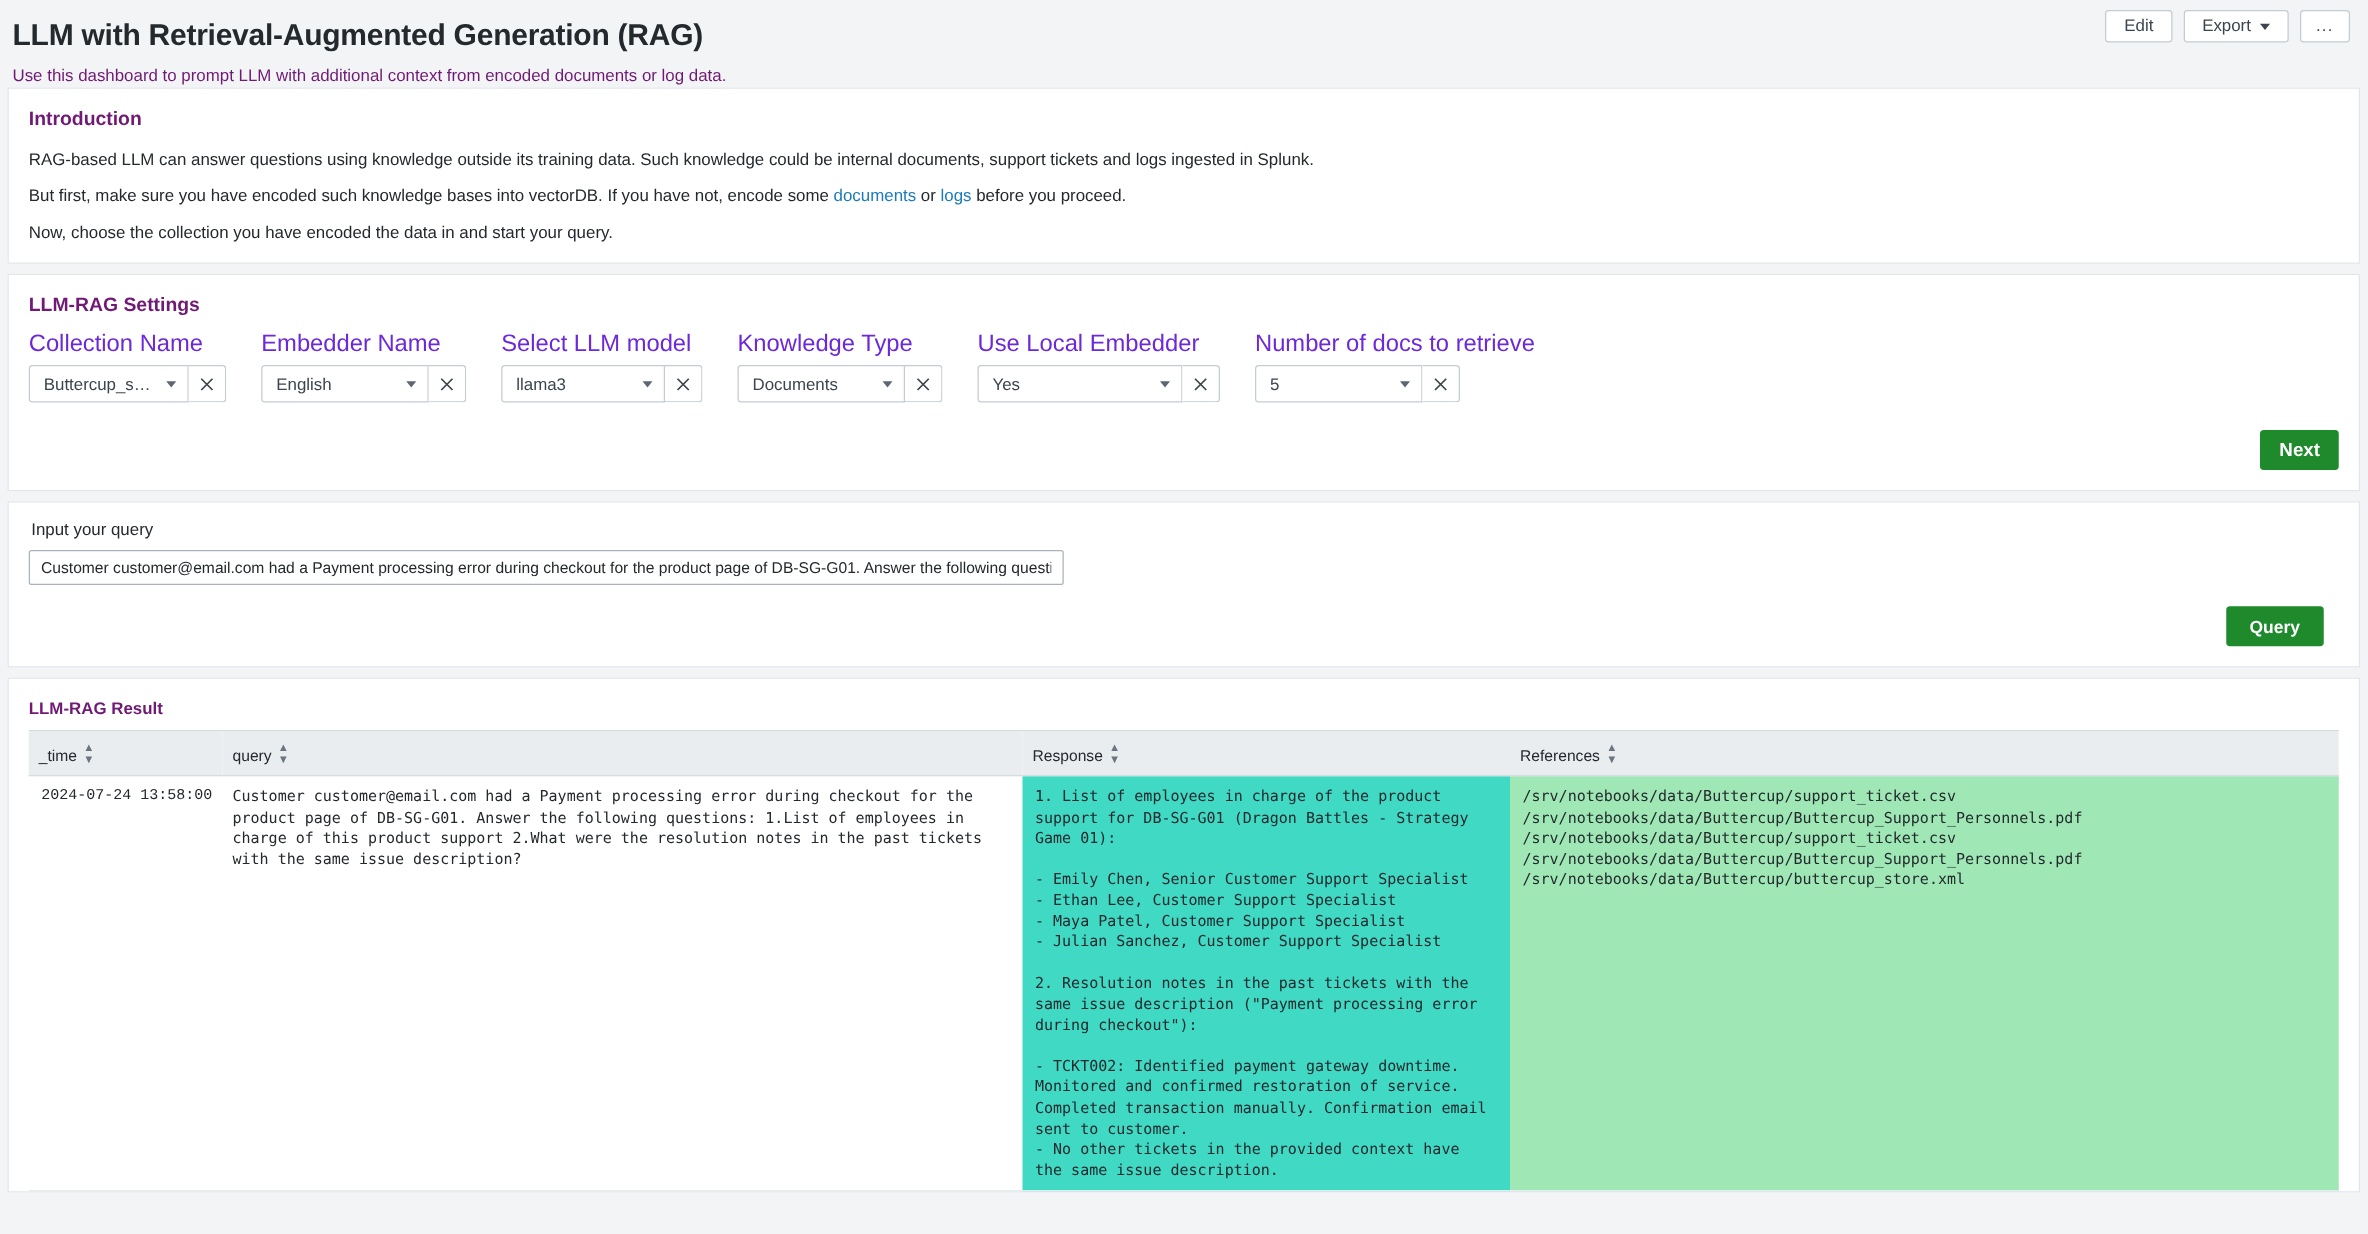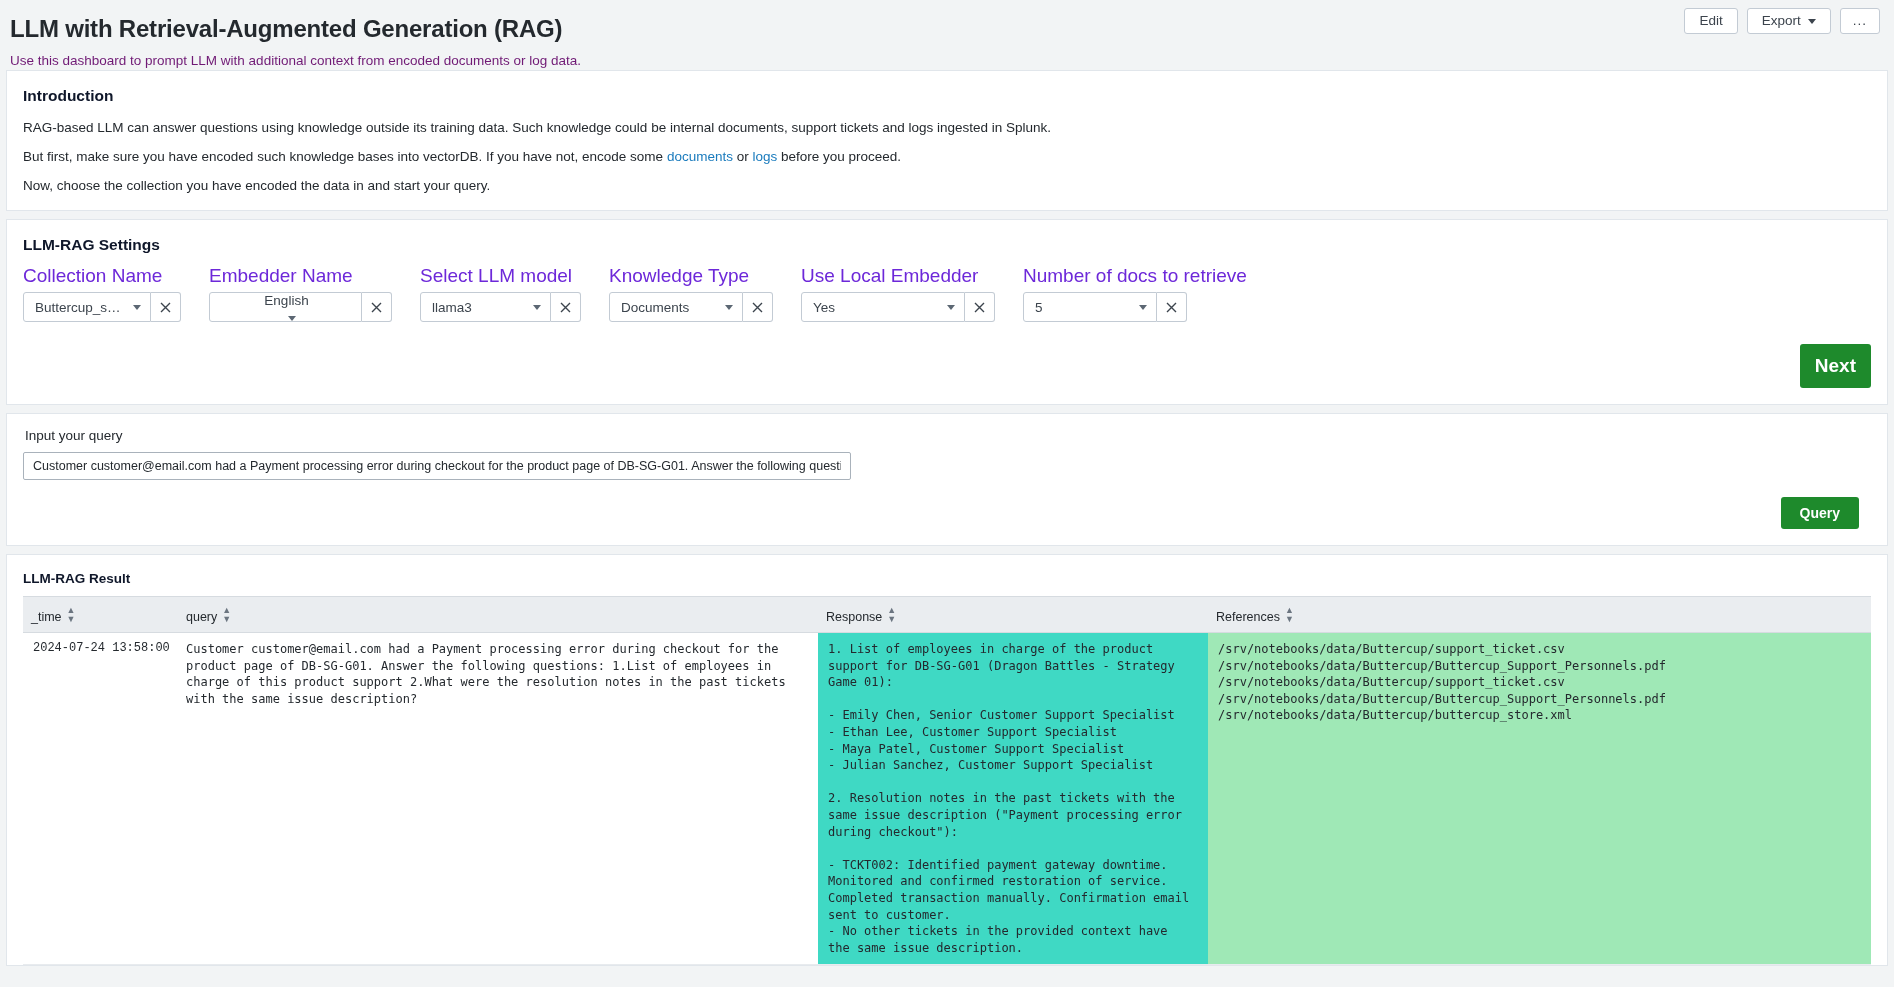--- a/index.html
+++ b/index.html
@@ -67,21 +67,21 @@
   .panel {
     background: #fff;
     border: 1px solid #e1e6eb;
     margin: 0 6px 8px 6px;
     padding: 14px 16px 16px 16px;
     position: relative;
   }
   .panel-title {
     font-size: 15.5px;
     font-weight: bold;
-    color: #0f172a;
+    color: #701a75;
     margin: 2px 0 14px 0;
   }
   .panel-title.small { font-size: 13.5px; margin-bottom: 10px; }
   .intro-line {
     font-size: 13.5px;
     color: #24292e;
     margin: 0 0 12px 0;
     line-height: 17px;
   }
   .intro-line:last-child { margin-bottom: 0; }
@@ -132,39 +132,39 @@
     width: 30px; height: 30px;
     display: flex; align-items: center; justify-content: center;
     cursor: pointer;
     color: #3c444d;
     font-size: 15px;
     line-height: 1;
   }
   .clear-btn svg { display: block; }
 
   .w-collection { width: 128px; }
-  .w-embedder  { width: 153px; flex-direction: column; }
+  .w-embedder  { width: 134px; }
   .w-llm       { width: 131px; }
   .w-knowledge { width: 134px; }
   .w-local     { width: 164px; }
   .w-numdocs   { width: 134px; }
 
   .panel-action-row {
     display: flex;
     justify-content: flex-end;
     margin-top: 22px;
   }
   .btn-green {
     background: #1e8a2c;
     color: #fff;
     border: none;
     border-radius: 3px;
-    font-size: 19px;
+    font-size: 15px;
     font-weight: bold;
-    height: 44px;
+    height: 32px;
     padding: 0 15px;
     cursor: pointer;
   }
   .btn-green.query { height: 32px; padding: 0 19px; font-size: 14px; }
 
   
   .query-label {
     font-size: 13.5px;
     color: #24292e;
     margin: 0 0 9px 2px;

